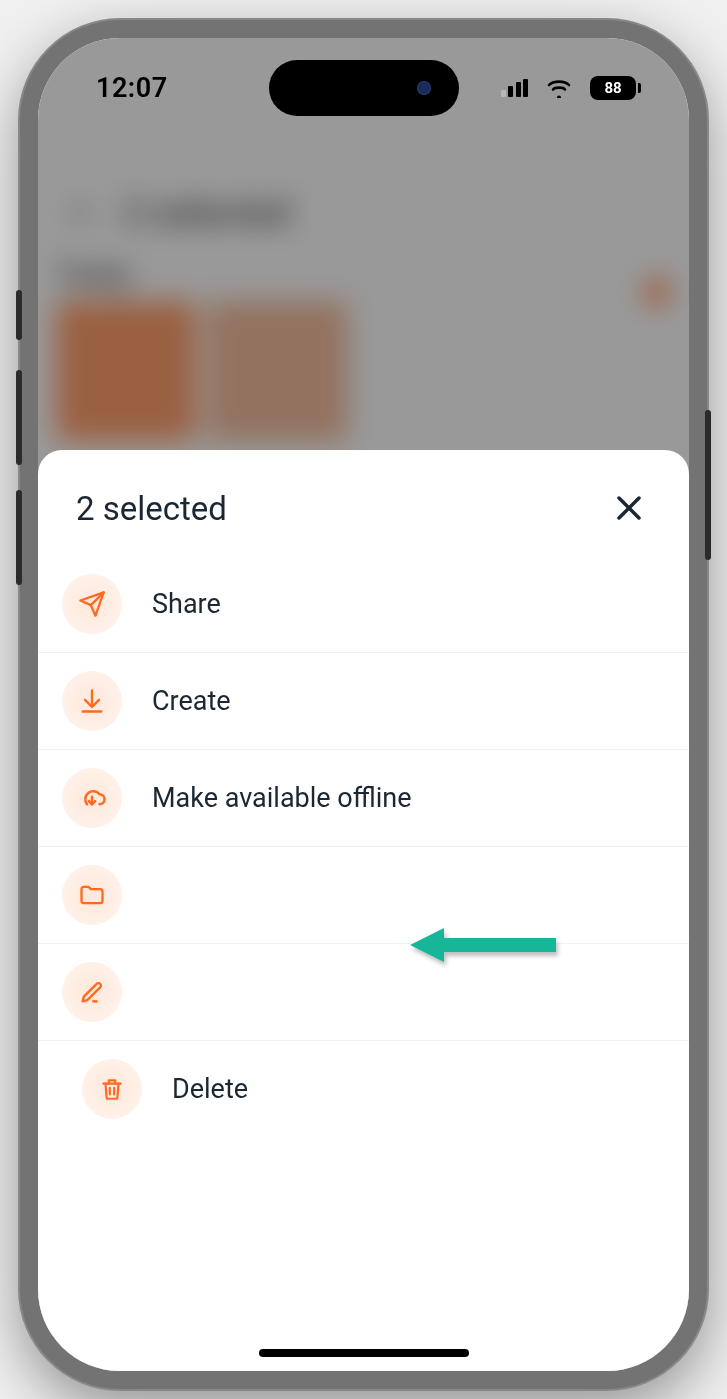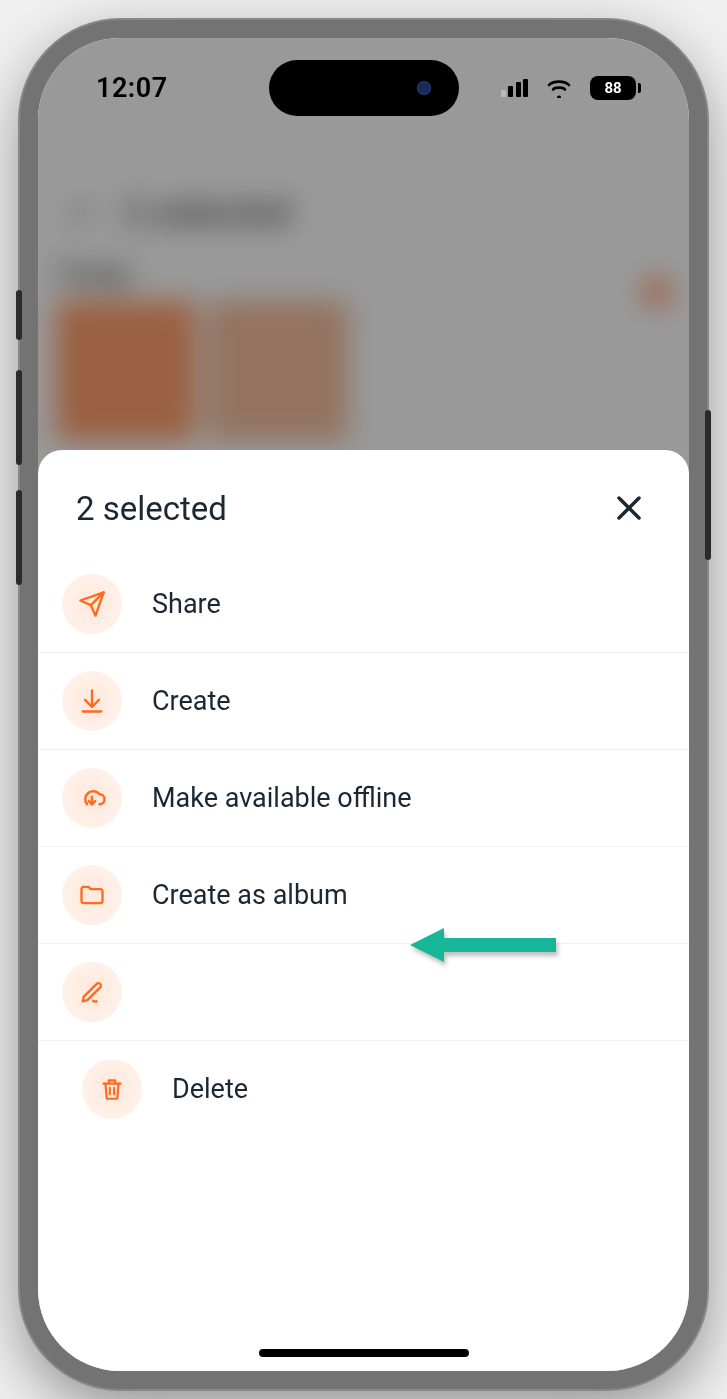--- a/index.html
+++ b/index.html
@@ -310,21 +310,20 @@
           </div>
           <div class="menu-label">Make available offline</div>
         </div>
 
         <div class="menu-item">
           <div class="icon-circle">
             <svg width="28" height="28" viewBox="0 0 24 24" fill="none" stroke-width="2" stroke-linecap="round" stroke-linejoin="round">
               <path d="M3 7 a2 2 0 0 1 2-2 h4 l2 2 h8 a2 2 0 0 1 2 2 v8 a2 2 0 0 1-2 2 H5 a2 2 0 0 1-2-2 Z"></path>
             </svg>
           </div>
-          <div class="menu-label">Create as album</div>
         </div>
 
 
         <div class="menu-item">
           <div class="icon-circle">
             <svg width="28" height="28" viewBox="0 0 24 24" fill="none" stroke-width="2" stroke-linecap="round" stroke-linejoin="round">
               <path d="M4 20 L8 19 L19 8 a2 2 0 0 0 0-3 a2 2 0 0 0-3 0 L5 16 Z"></path>
               <path d="M13 20 C14 19 15 21 16 20"></path>
             </svg>
           </div>

